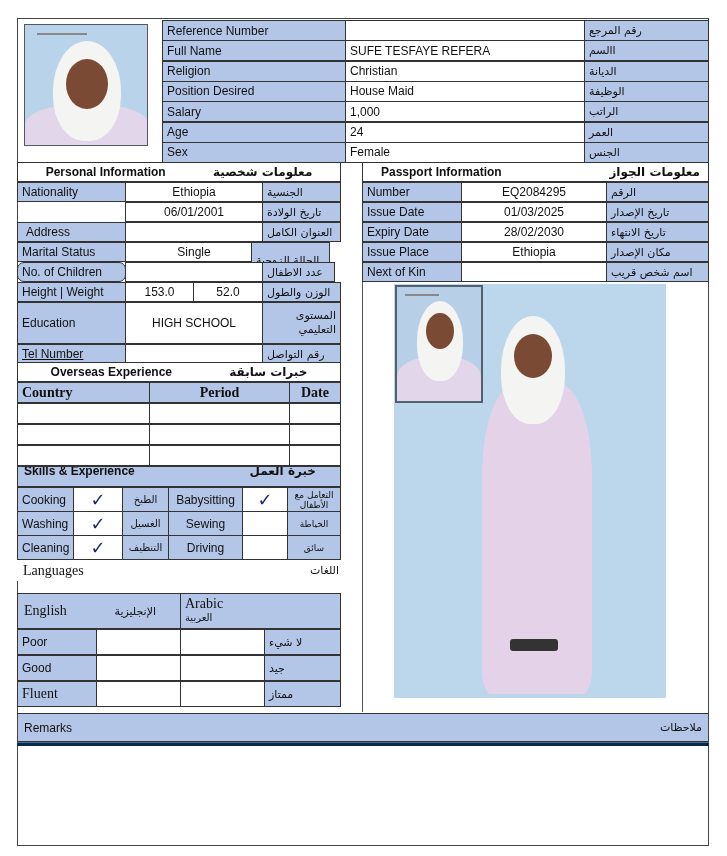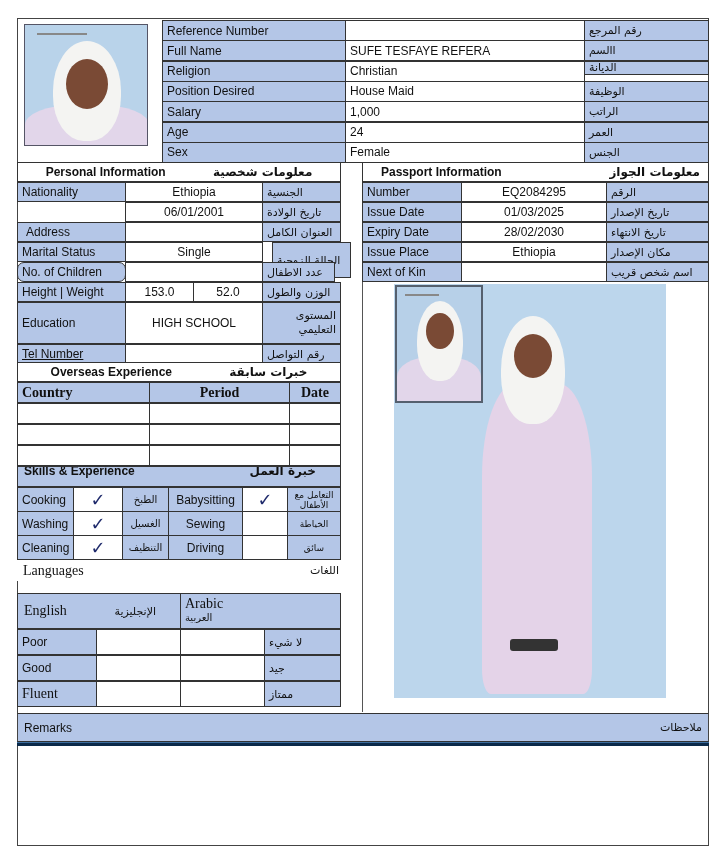--- a/index.html
+++ b/index.html
@@ -34,21 +34,21 @@
 
 <div id="hdr">
     <div class="cell blue" style="left:162px;top:20px;width:184px;height:21px;">Reference Number</div>
     <div class="cell white" style="left:345px;top:20px;width:240px;height:21px;"></div>
     <div class="cell blue r ar" style="left:584px;top:20px;width:125px;height:21px;">رقم المرجع</div>
     <div class="cell blue" style="left:162px;top:40.3px;width:184px;height:21px;">Full Name</div>
     <div class="cell white" style="left:345px;top:40.3px;width:240px;height:21px;">SUFE TESFAYE REFERA</div>
     <div class="cell blue r ar" style="left:584px;top:40.3px;width:125px;height:21px;">االسم</div>
     <div class="cell blue" style="left:162px;top:60.6px;width:184px;height:21px;">Religion</div>
     <div class="cell white" style="left:345px;top:60.6px;width:240px;height:21px;">Christian</div>
-    <div class="cell blue r ar" style="left:584px;top:60.6px;width:125px;height:14px;">الديانة</div>
+    <div class="cell blue r ar" style="left:584px;top:60.6px;width:125px;height:21px;">الديانة</div>
     <div class="cell blue" style="left:162px;top:80.9px;width:184px;height:21px;">Position Desired</div>
     <div class="cell white" style="left:345px;top:80.9px;width:240px;height:21px;">House Maid</div>
     <div class="cell blue r ar" style="left:584px;top:80.9px;width:125px;height:21px;">الوظيفة</div>
     <div class="cell blue" style="left:162px;top:101.2px;width:184px;height:21px;">Salary</div>
     <div class="cell white" style="left:345px;top:101.2px;width:240px;height:21px;">1,000</div>
     <div class="cell blue r ar" style="left:584px;top:101.2px;width:125px;height:21px;">الراتب</div>
     <div class="cell blue" style="left:162px;top:121.5px;width:184px;height:21px;">Age</div>
     <div class="cell white" style="left:345px;top:121.5px;width:240px;height:21px;">24</div>
     <div class="cell blue r ar" style="left:584px;top:121.5px;width:125px;height:21px;">العمر</div>
     <div class="cell blue" style="left:162px;top:141.8px;width:184px;height:21px;">Sex</div>
@@ -65,21 +65,21 @@
     <div class="cell white c" style="left:125px;top:182px;width:138px;height:20px;">Ethiopia</div>
     <div class="cell blue r ar" style="left:262px;top:182px;width:79px;height:20px;">الجنسية</div>
     <div class="cell blue" style="left:17px;top:202px;width:109px;height:20px;margin-top:20px;">Date of Birth</div>
     <div class="cell white c" style="left:125px;top:202px;width:138px;height:20px;">06/01/2001</div>
     <div class="cell blue r ar" style="left:262px;top:202px;width:79px;height:20px;">تاريخ الولادة</div>
     <div class="cell blue" style="left:17px;top:222px;width:109px;height:20px;padding-left:8px;">Address</div>
     <div class="cell white c" style="left:125px;top:222px;width:138px;height:20px;"></div>
     <div class="cell blue r ar" style="left:262px;top:222px;width:79px;height:20px;">العنوان الكامل</div>
     <div class="cell blue" style="left:17px;top:242px;width:109px;height:20px;">Marital Status</div>
     <div class="cell white c" style="left:125px;top:242px;width:138px;height:20px;">Single</div>
-    <div class="cell blue r ar" style="left:272px;top:242px;width:79px;height:36px;">الحالة الزوجية</div>
+    <div class="cell blue r ar" style="left:251px;top:242px;width:79px;height:36px;">الحالة الزوجية</div>
     <div class="cell blue" style="left:17px;top:262px;width:109px;height:20px;border-radius:7px;">No. of Children</div>
     <div class="cell white c" style="left:125px;top:262px;width:138px;height:20px;"></div>
     <div class="cell blue r ar" style="left:262px;top:262px;width:73px;height:20px;">عدد الاطفال</div>
     <div class="cell blue" style="left:17px;top:282px;width:109px;height:20px;">Height | Weight</div>
     <div class="cell white c" style="left:125px;top:282px;width:69px;height:20px;">153.0</div>
     <div class="cell white c" style="left:193px;top:282px;width:70px;height:20px;">52.0</div>
     <div class="cell blue r ar" style="left:262px;top:282px;width:79px;height:20px;">الوزن والطول</div>
     <div class="cell blue" style="left:17px;top:302px;width:109px;height:42px;">Education</div>
     <div class="cell white c" style="left:125px;top:302px;width:138px;height:42px;">HIGH SCHOOL</div>
     <div class="cell blue r ar" style="left: 262px; top: 302px; width: 79px; height: 42px; white-space: normal; line-height: 14px;">المستوى التعليمي</div>

